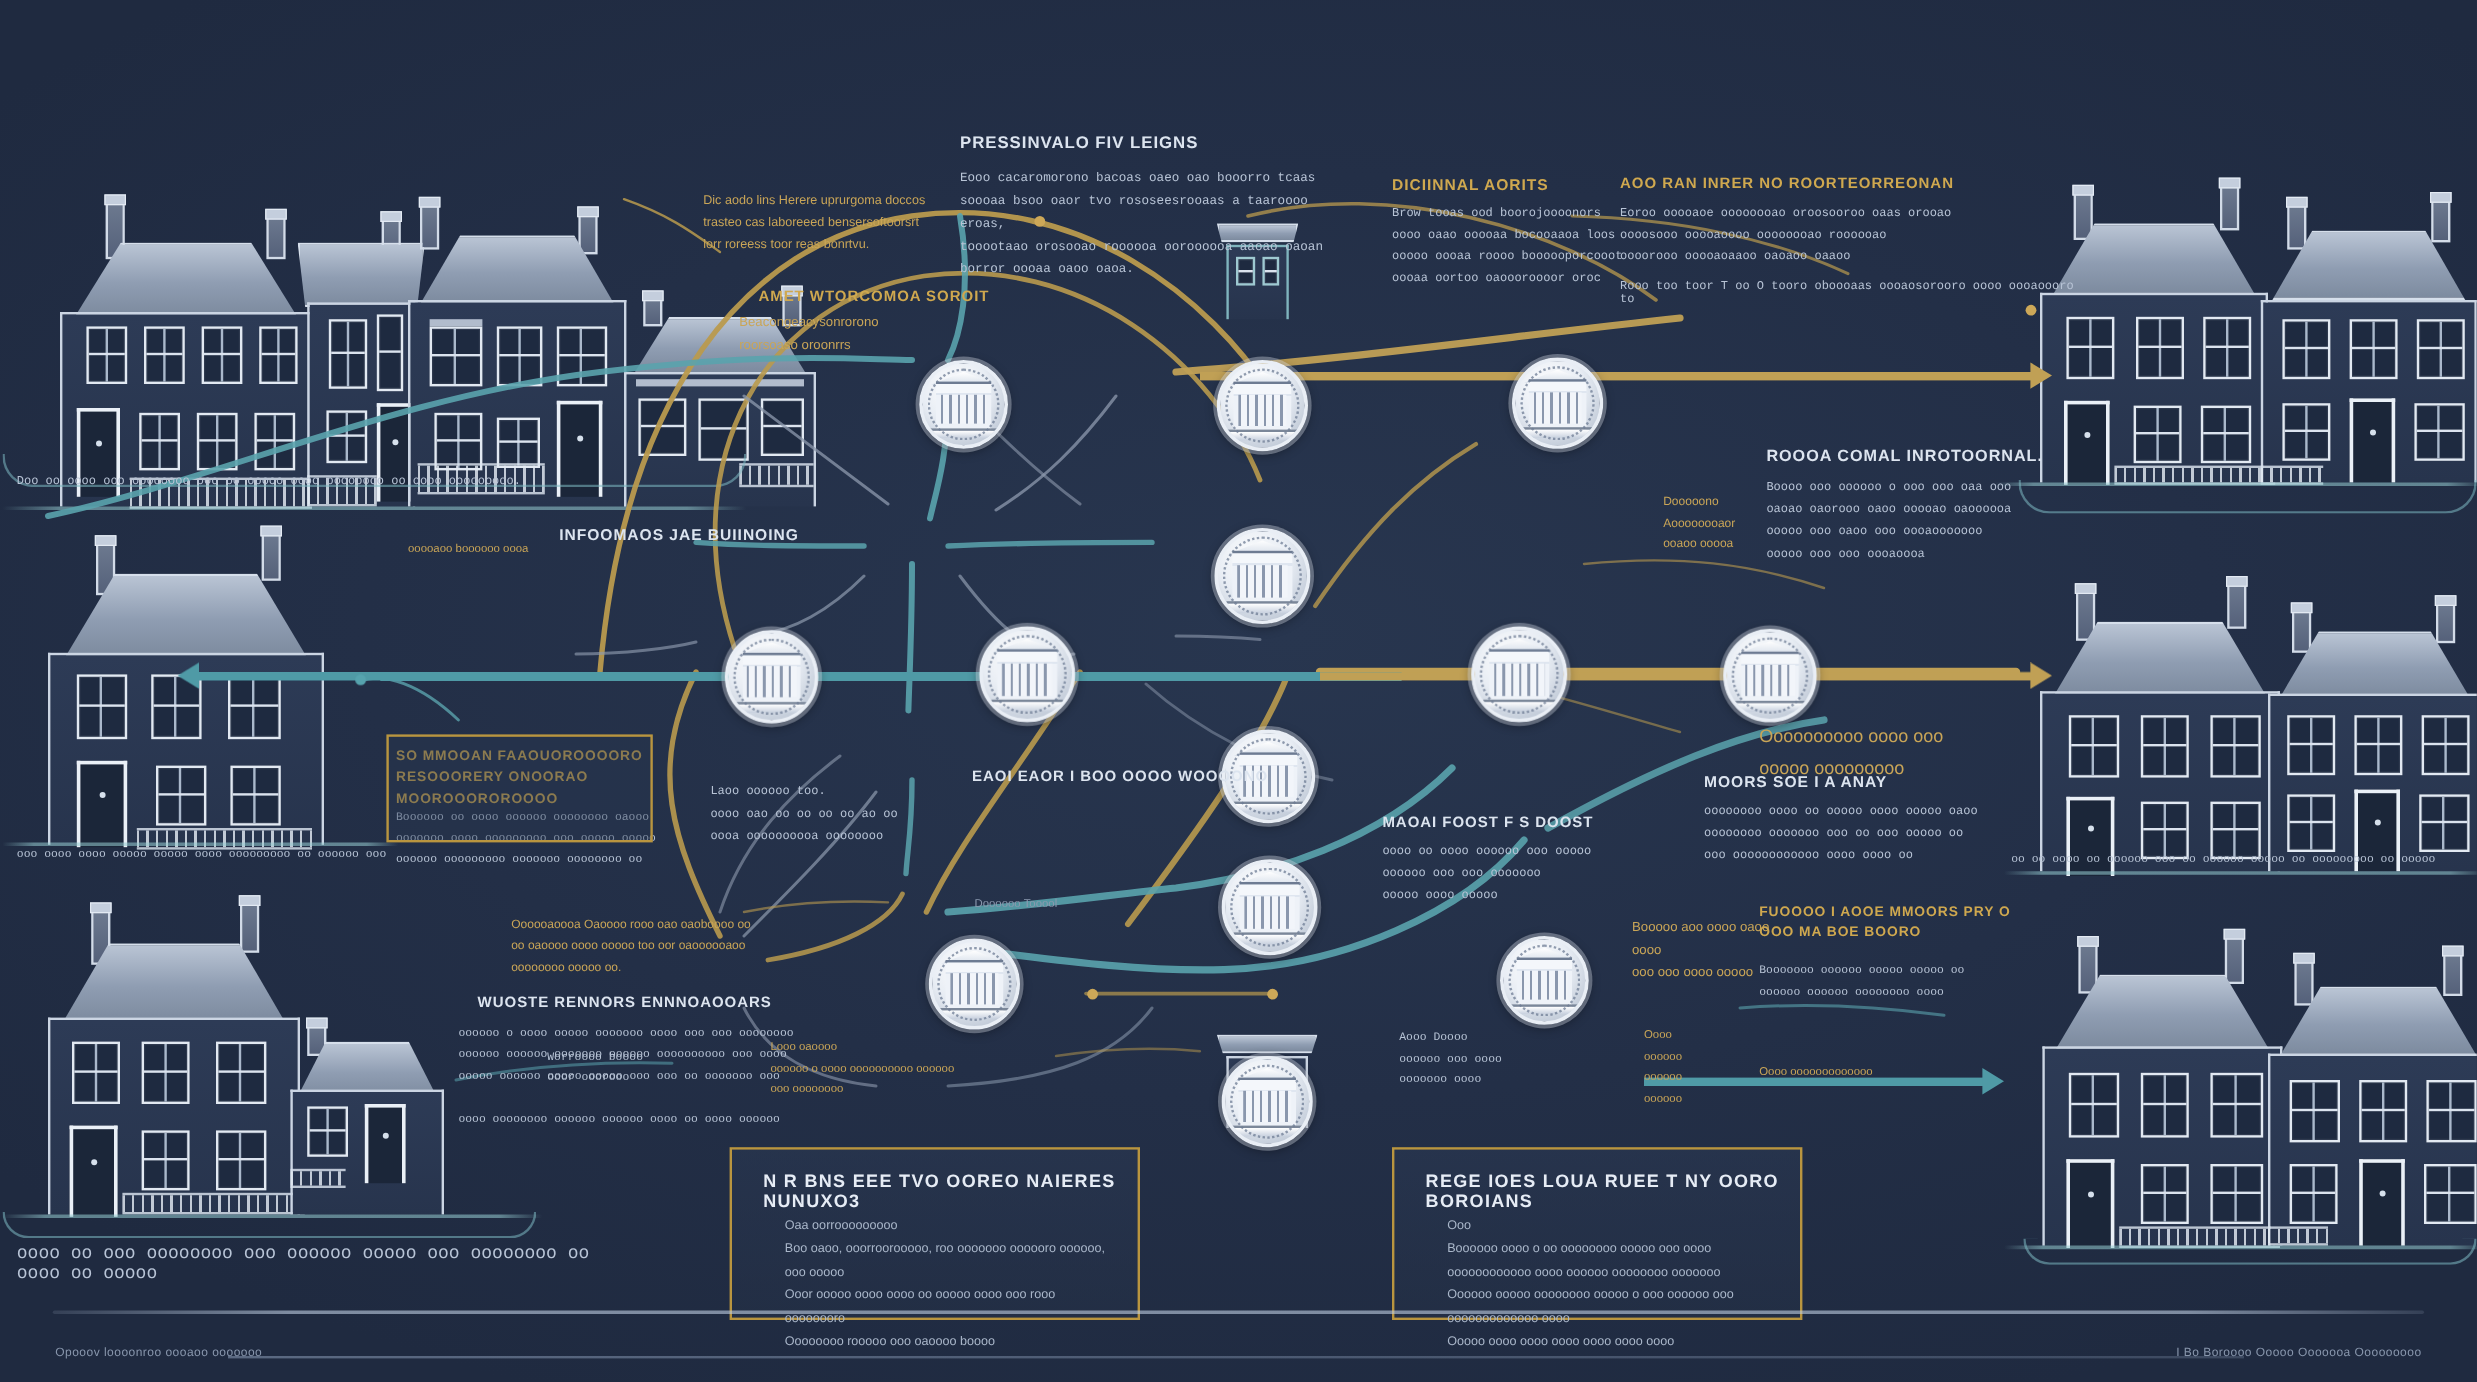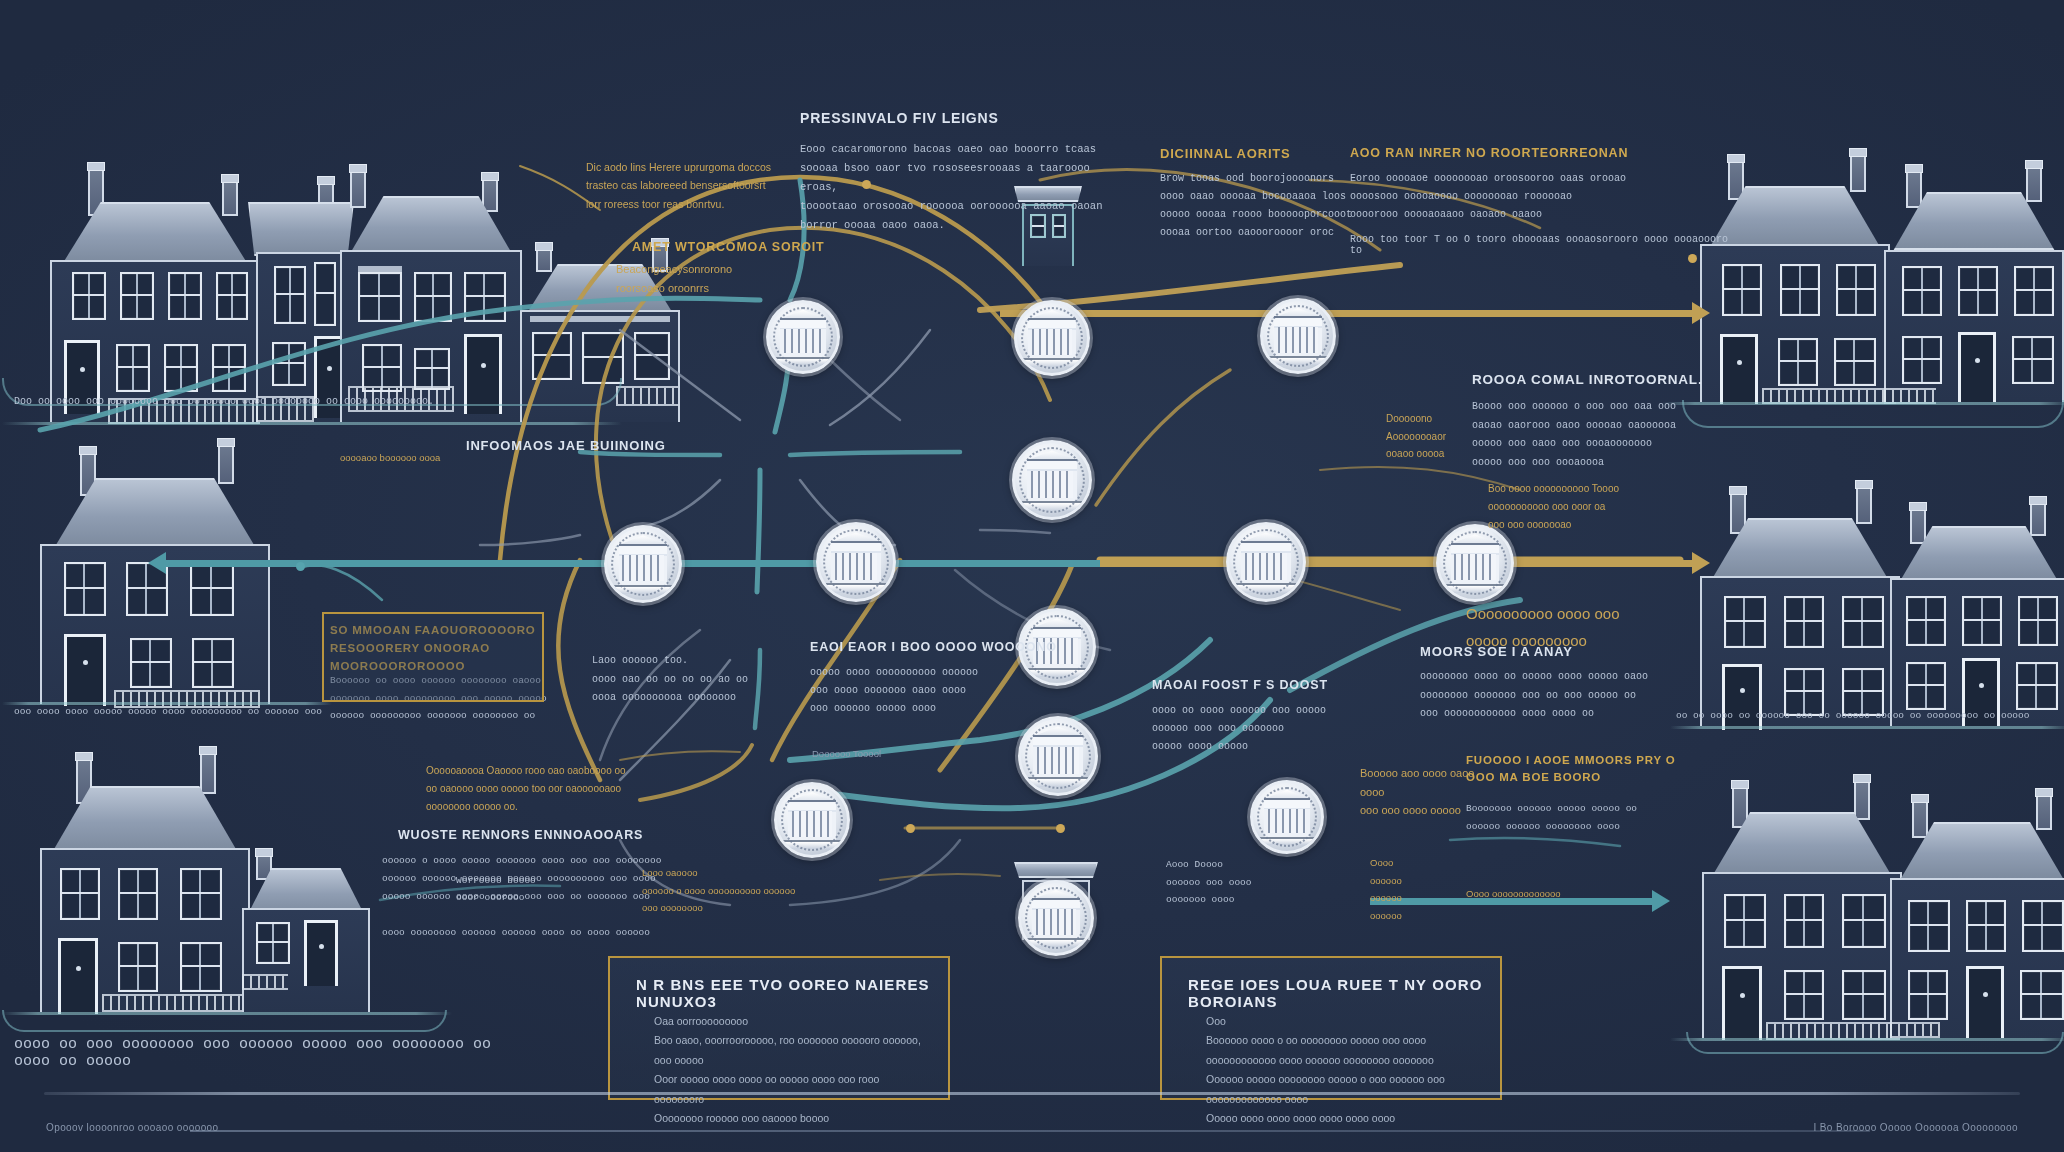--- a/index.html
+++ b/index.html
@@ -592,37 +592,31 @@
 oooorooo ooooaoaaoo oaoaoo oaaoo</div>
   <div class="ptext pale" style="left:1350px; top:234px; width:390px; font-size:10px;">Rooo too toor T oo O tooro oboooaas oooaosorooro oooo oooaoooro to</div>
   <div class="phead pale" style="left:1472px; top:372px; font-size:13.5px;">Roooa Comal Inrotoornal.</div>
   <div class="ptext pale" style="left:1472px; top:398px; width:250px; font-size:10px; line-height:1.85;">Boooo ooo oooooo o ooo ooo oaa ooo
 oaoao oaorooo oaoo ooooao oaoooooa
 ooooo ooo oaoo ooo oooaooooooo
 ooooo ooo ooo oooaoooa</div>
   <div class="ptext gold" style="left:1386px; top:410px; width:120px; font-size:10px; line-height:1.75;">Dooooono
 Aoooooooaor
 ooaoo ooooa</div>
-  <div class="ptext gold" style="left:1488px; top:480px; width:230px; font-size:10px; line-height:1.8;">Boo oooo oooooooooo Toooo
-ooooooooooo ooo ooor oa
-ooo ooo ooooooao</div>
   <div class="phead pale" style="left:466px;  top:438px; font-size:13px;">Infoomaos Jae Buiinoing</div>
   <div class="ptext gold" style="left:340px;  top:452px; width:120px; font-size:9.5px;">ooooaoo boooooo oooa</div>
   <div class="phead gold" style="left:330px;  top:622px; width:210px; font-size:11.5px; line-height:1.55;">So Mmooan Faaouorooooro
 Resooorery onoorao Moorooororoooo</div>
   <div class="ptext pale" style="left:330px;  top:672px; width:220px; font-size:9.5px; line-height:1.85;">Boooooo oo oooo oooooo oooooooo oaooo
 ooooooo oooo ooooooooo ooo ooooo ooooo
 oooooo ooooooooo ooooooo oooooooo oo</div>
   <div class="ptext pale" style="left:592px;  top:652px; width:190px; font-size:10px; line-height:1.85;">Laoo oooooo too.
 oooo oao oo oo oo oo ao oo
 oooa oooooooooa oooooooo</div>
   <div class="phead pale" style="left:810px;  top:640px; font-size:12.5px;">Eaoi Eaor i Boo oooo Woooono</div>
-  <div class="ptext pale" style="left:810px;  top:664px; width:210px; font-size:10px; line-height:1.8;">ooooo oooo oooooooooo oooooo
-ooo oooo ooooooo oaoo oooo
-ooo oooooo ooooo oooo</div>
   <div class="phead pale" style="left:1152px; top:678px; font-size:12.5px;">Maoai Foost F s Doost</div>
   <div class="ptext pale" style="left:1152px; top:702px; width:180px; font-size:10px; line-height:1.8;">oooo oo oooo oooooo ooo ooooo
 oooooo ooo ooo ooooooo
 ooooo oooo ooooo</div>
   <div class="phead pale" style="left:1420px; top:644px; font-size:13px;">Moors soe i A Anay</div>
   <div class="ptext pale" style="left:1420px; top:668px; width:250px; font-size:10px; line-height:1.85;">oooooooo oooo oo ooooo oooo ooooo oaoo
 oooooooo ooooooo ooo oo ooo ooooo oo
 ooo oooooooooooo oooo oooo oo</div>
   <div class="phead gold" style="left:1466px; top:752px; width:230px; font-size:11.5px; line-height:1.5;">Fuoooo i Aooe Mmoors Pry o
 Ooo ma Boe Booro</div>

